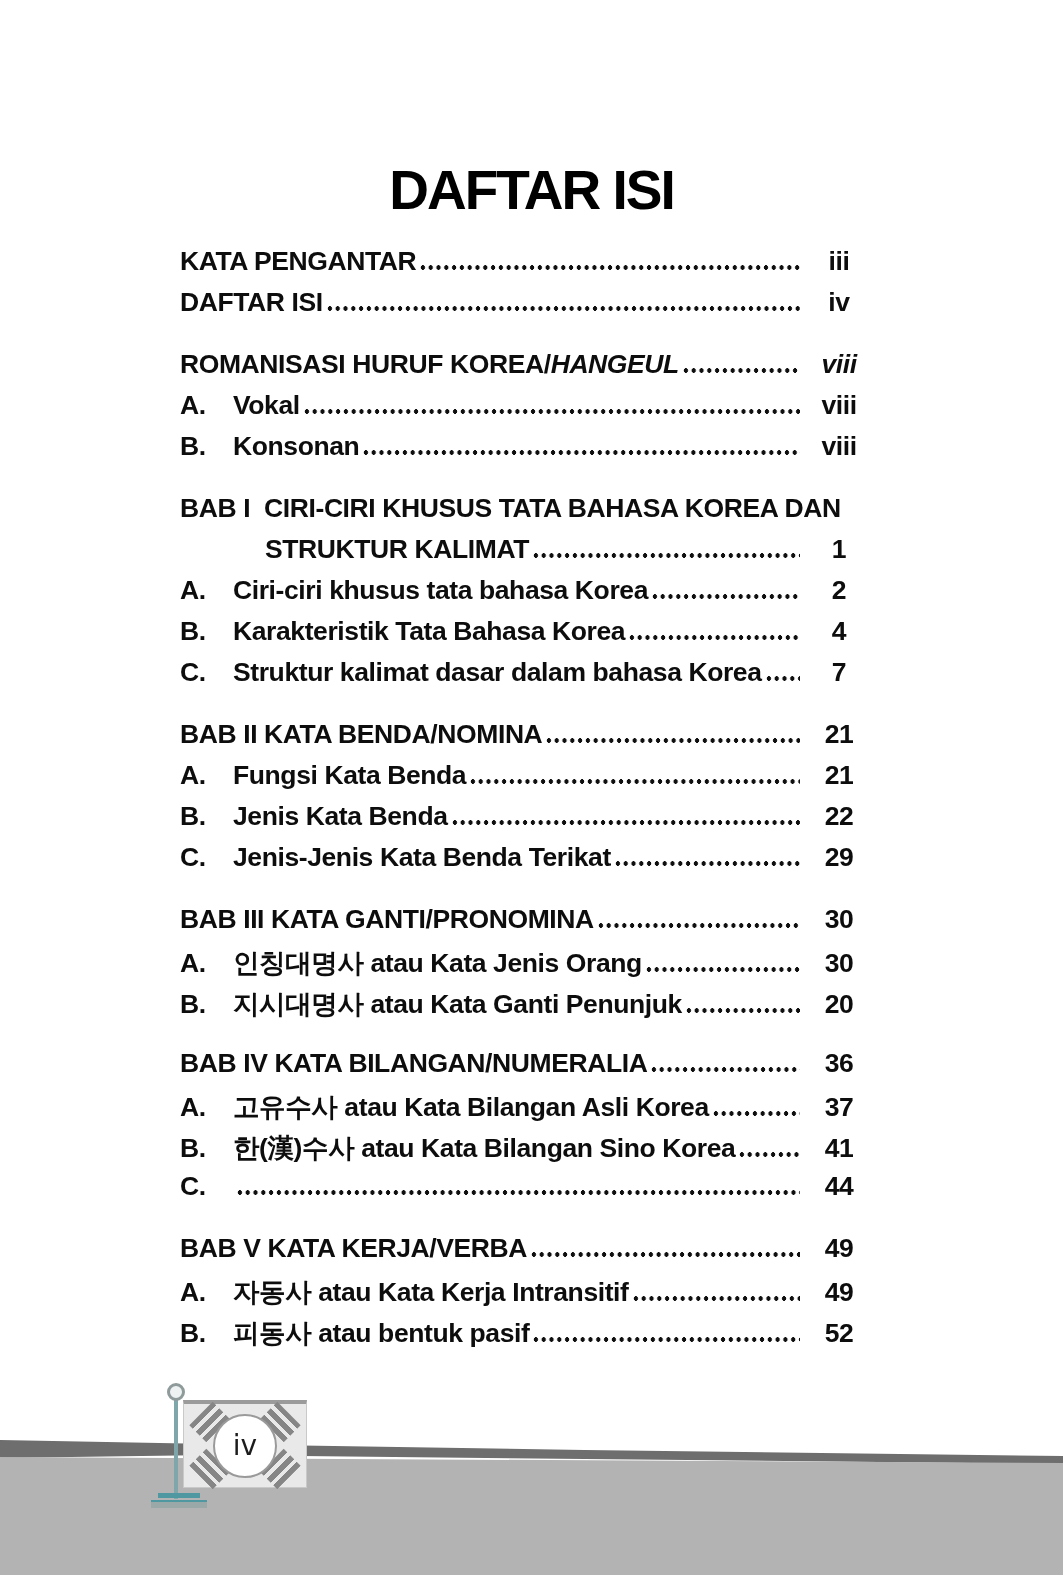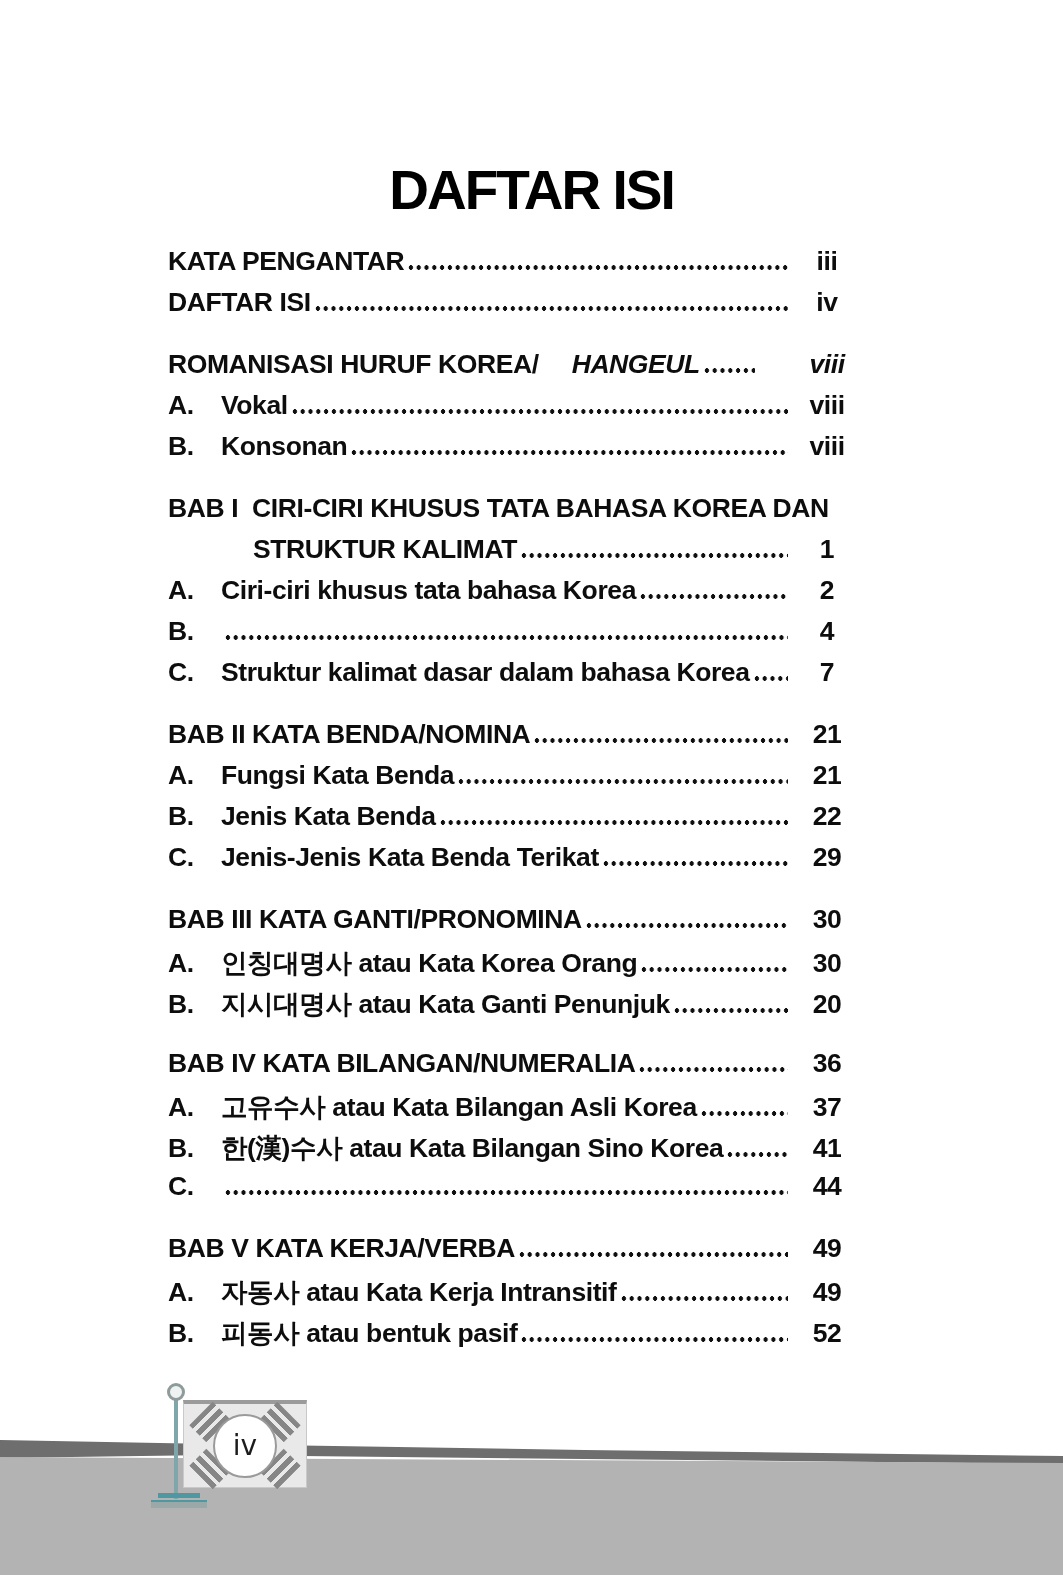--- a/index.html
+++ b/index.html
@@ -19,36 +19,36 @@
     text-align: center;
     font-size: 55px;
     font-weight: 700;
     letter-spacing: -2px;
     color: #000;
   }
 
   
   .toc {
     position: absolute;
-    left: 168px; top: 246px;
+    left: 180px; top: 246px;
     width: 695px;
   }
   .row {
     display: flex;
     align-items: baseline;
     height: 41px;
     font-size: 26.5px;
     font-weight: 700;
     letter-spacing: -0.4px;
     white-space: pre;
   }
   .row.indent { padding-left: 85px; }
   .marker { flex: none; width: 53px; }
   .label  { flex: none; }
-  .italic { font-style: italic; margin-left: 33px; }
+  .italic { font-style: italic; }
   .dots {
     flex: 1 1 0;
     min-width: 0;
     height: 5px;
     margin: 0 3px 0 3px;
     background-image: radial-gradient(circle, #0f0f0f 2.1px, rgba(0,0,0,0) 2.5px);
     background-size: 7.8px 5px;
     background-repeat: repeat-x;
     background-position: left bottom;
   }
@@ -157,30 +157,30 @@
     <div class="row"><span class="label">KATA PENGANTAR</span><div class="dots"></div><span class="pagenum">iii</span></div>
     <div class="row"><span class="label">DAFTAR ISI</span><div class="dots"></div><span class="pagenum">iv</span></div>
     <div class="gap"></div>
     <div class="row"><span class="label">ROMANISASI HURUF KOREA/</span><span class="label italic">HANGEUL</span><div class="dots"></div><span class="pagenum italic">viii</span></div>
     <div class="row"><span class="marker">A.</span><span class="label">Vokal</span><div class="dots"></div><span class="pagenum">viii</span></div>
     <div class="row"><span class="marker">B.</span><span class="label">Konsonan</span><div class="dots"></div><span class="pagenum">viii</span></div>
     <div class="gap"></div>
     <div class="row"><span class="label">BAB I&nbsp; CIRI-CIRI KHUSUS TATA BAHASA KOREA DAN</span></div>
     <div class="row indent"><span class="label">STRUKTUR KALIMAT</span><div class="dots"></div><span class="pagenum">1</span></div>
     <div class="row"><span class="marker">A.</span><span class="label">Ciri-ciri khusus tata bahasa Korea</span><div class="dots"></div><span class="pagenum">2</span></div>
-    <div class="row"><span class="marker">B.</span><div class="dots"></div><span class="pagenum">4</span></div>
+    <div class="row"><span class="marker">B.</span><span class="label">Karakteristik Tata Bahasa Korea</span><div class="dots"></div><span class="pagenum">4</span></div>
     <div class="row"><span class="marker">C.</span><span class="label">Struktur kalimat dasar dalam bahasa Korea</span><div class="dots"></div><span class="pagenum">7</span></div>
     <div class="gap"></div>
     <div class="row"><span class="label">BAB II KATA BENDA/NOMINA</span><div class="dots"></div><span class="pagenum">21</span></div>
     <div class="row"><span class="marker">A.</span><span class="label">Fungsi Kata Benda</span><div class="dots"></div><span class="pagenum">21</span></div>
     <div class="row"><span class="marker">B.</span><span class="label">Jenis Kata Benda</span><div class="dots"></div><span class="pagenum">22</span></div>
     <div class="row"><span class="marker">C.</span><span class="label">Jenis-Jenis Kata Benda Terikat</span><div class="dots"></div><span class="pagenum">29</span></div>
     <div class="gap"></div>
     <div class="row"><span class="label">BAB III KATA GANTI/PRONOMINA</span><div class="dots"></div><span class="pagenum">30</span></div>
-    <div class="row"><span class="marker">A.</span><span class="label">인칭대명사 atau Kata Korea Orang</span><div class="dots"></div><span class="pagenum">30</span></div>
+    <div class="row"><span class="marker">A.</span><span class="label">인칭대명사 atau Kata Jenis Orang</span><div class="dots"></div><span class="pagenum">30</span></div>
     <div class="row"><span class="marker">B.</span><span class="label">지시대명사 atau Kata Ganti Penunjuk</span><div class="dots"></div><span class="pagenum">20</span></div>
     <div class="gap"></div>
     <div class="row"><span class="label">BAB IV KATA BILANGAN/NUMERALIA</span><div class="dots"></div><span class="pagenum">36</span></div>
     <div class="row"><span class="marker">A.</span><span class="label">고유수사 atau Kata Bilangan Asli Korea</span><div class="dots"></div><span class="pagenum">37</span></div>
     <div class="row"><span class="marker">B.</span><span class="label">한(漢)수사 atau Kata Bilangan Sino Korea</span><div class="dots"></div><span class="pagenum">41</span></div>
     <div class="row"><span class="marker">C.</span><div class="dots"></div><span class="pagenum">44</span></div>
     <div class="gap"></div>
     <div class="row"><span class="label">BAB V KATA KERJA/VERBA</span><div class="dots"></div><span class="pagenum">49</span></div>
     <div class="row"><span class="marker">A.</span><span class="label">자동사 atau Kata Kerja Intransitif</span><div class="dots"></div><span class="pagenum">49</span></div>
     <div class="row"><span class="marker">B.</span><span class="label">피동사 atau bentuk pasif</span><div class="dots"></div><span class="pagenum">52</span></div>

